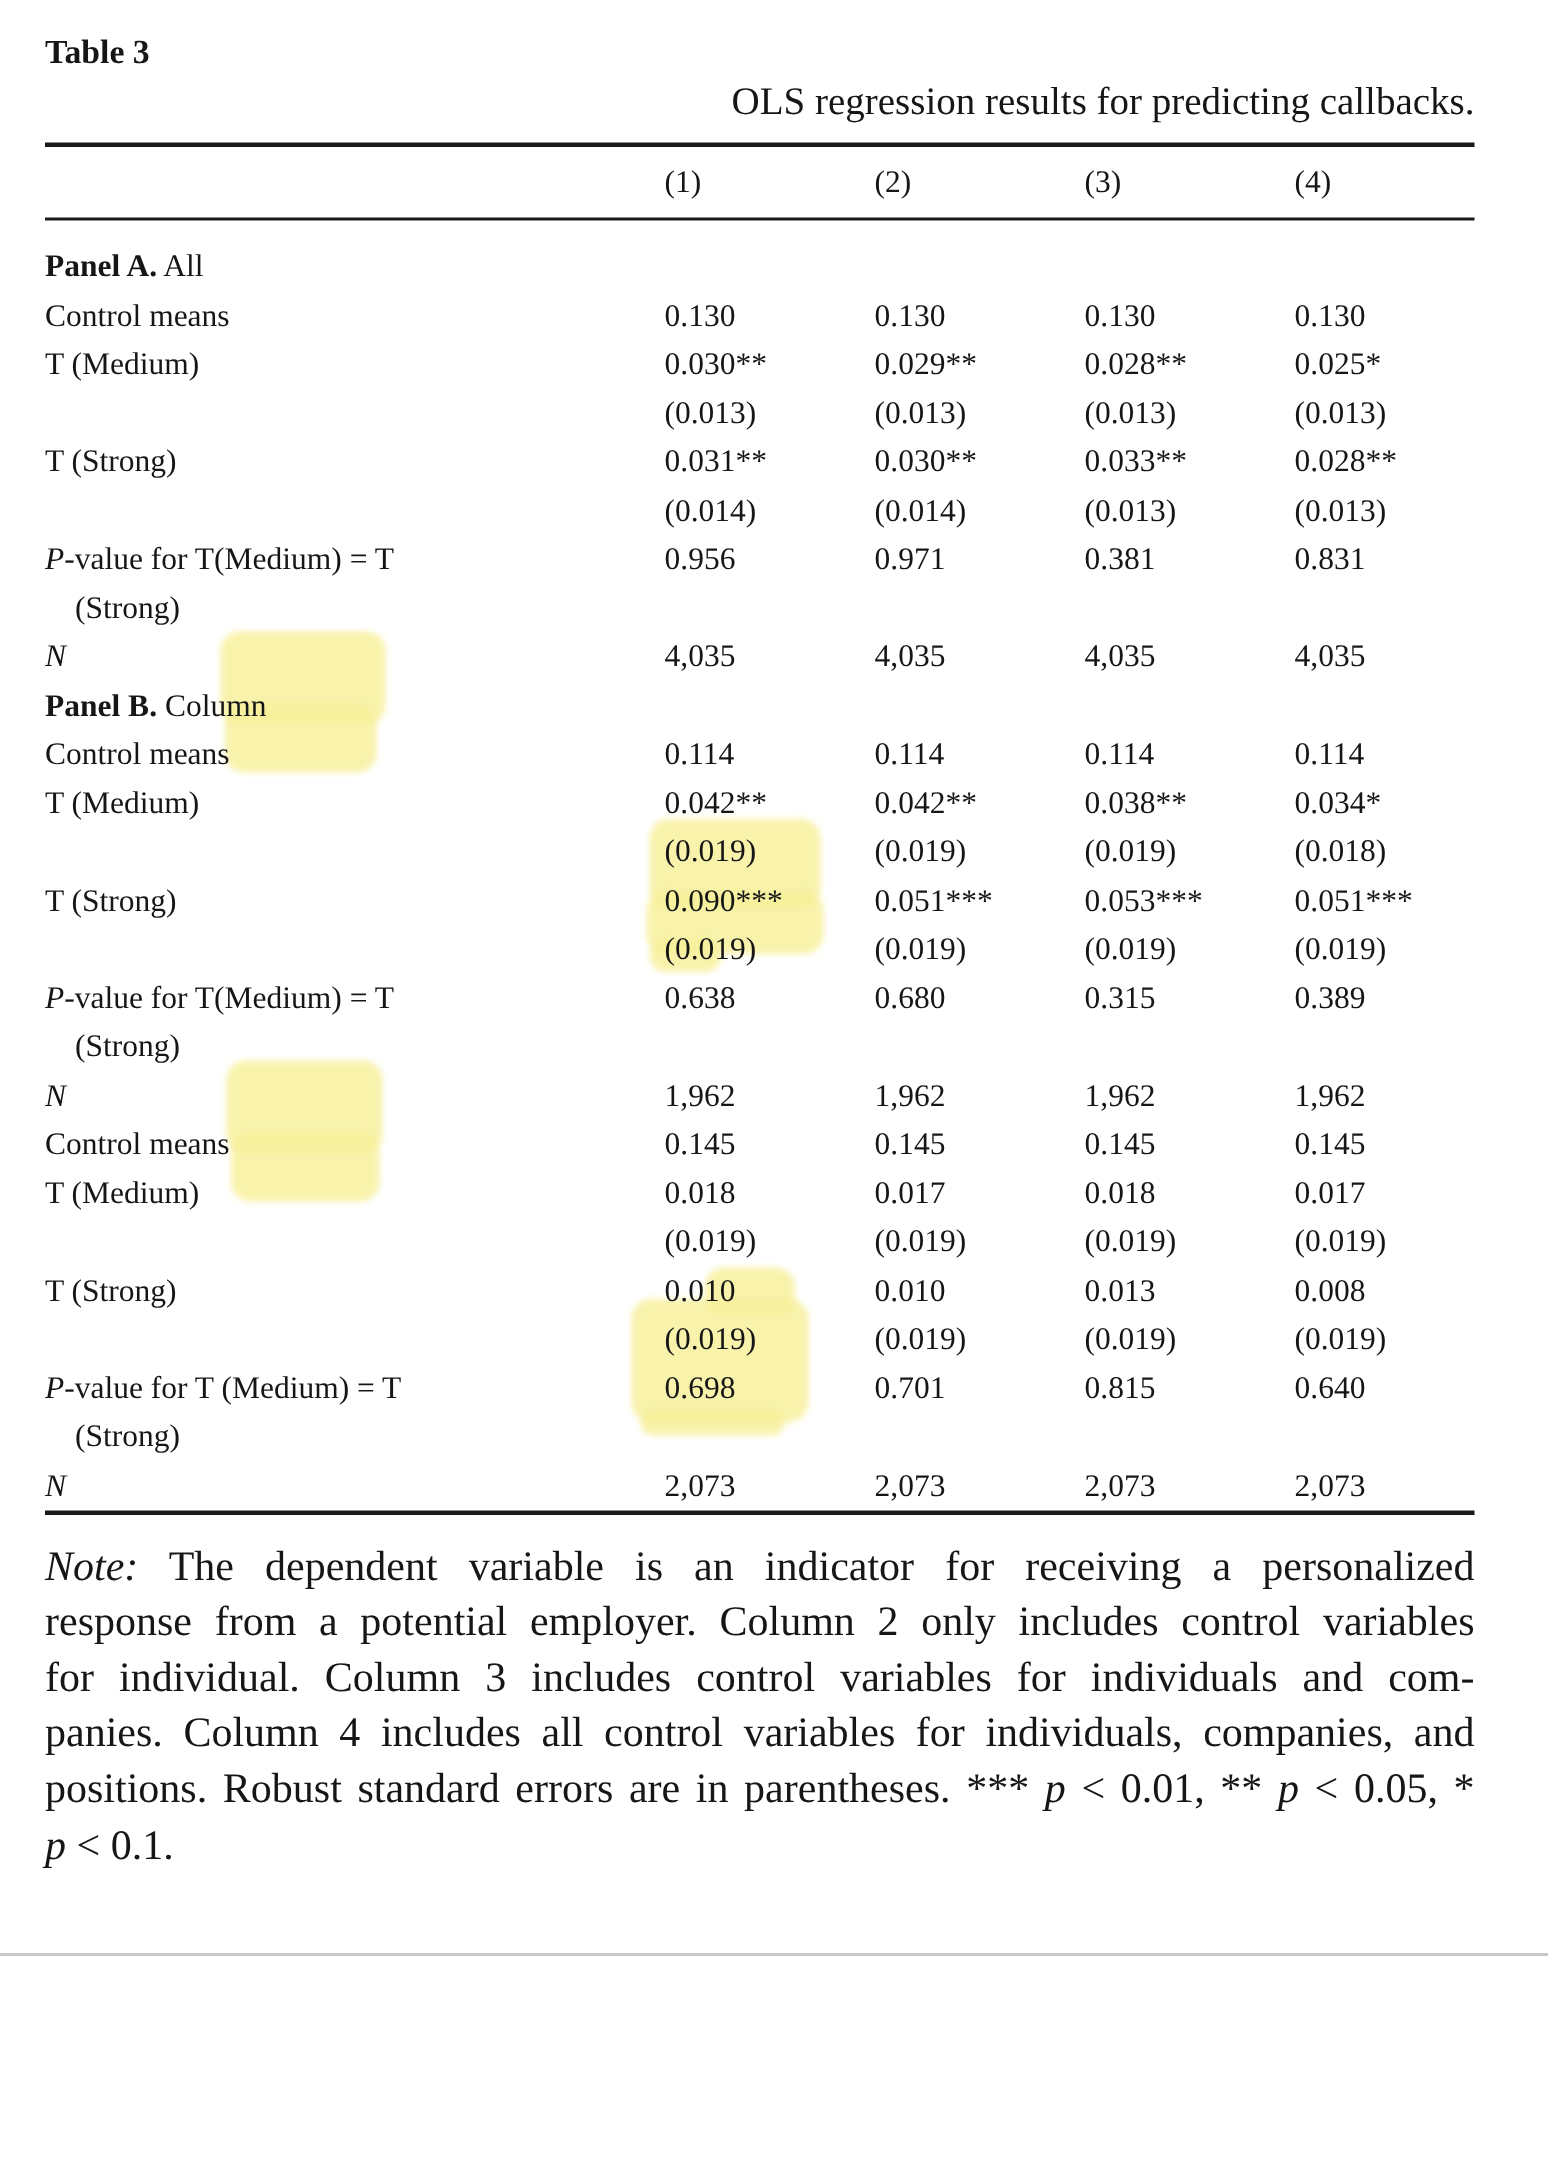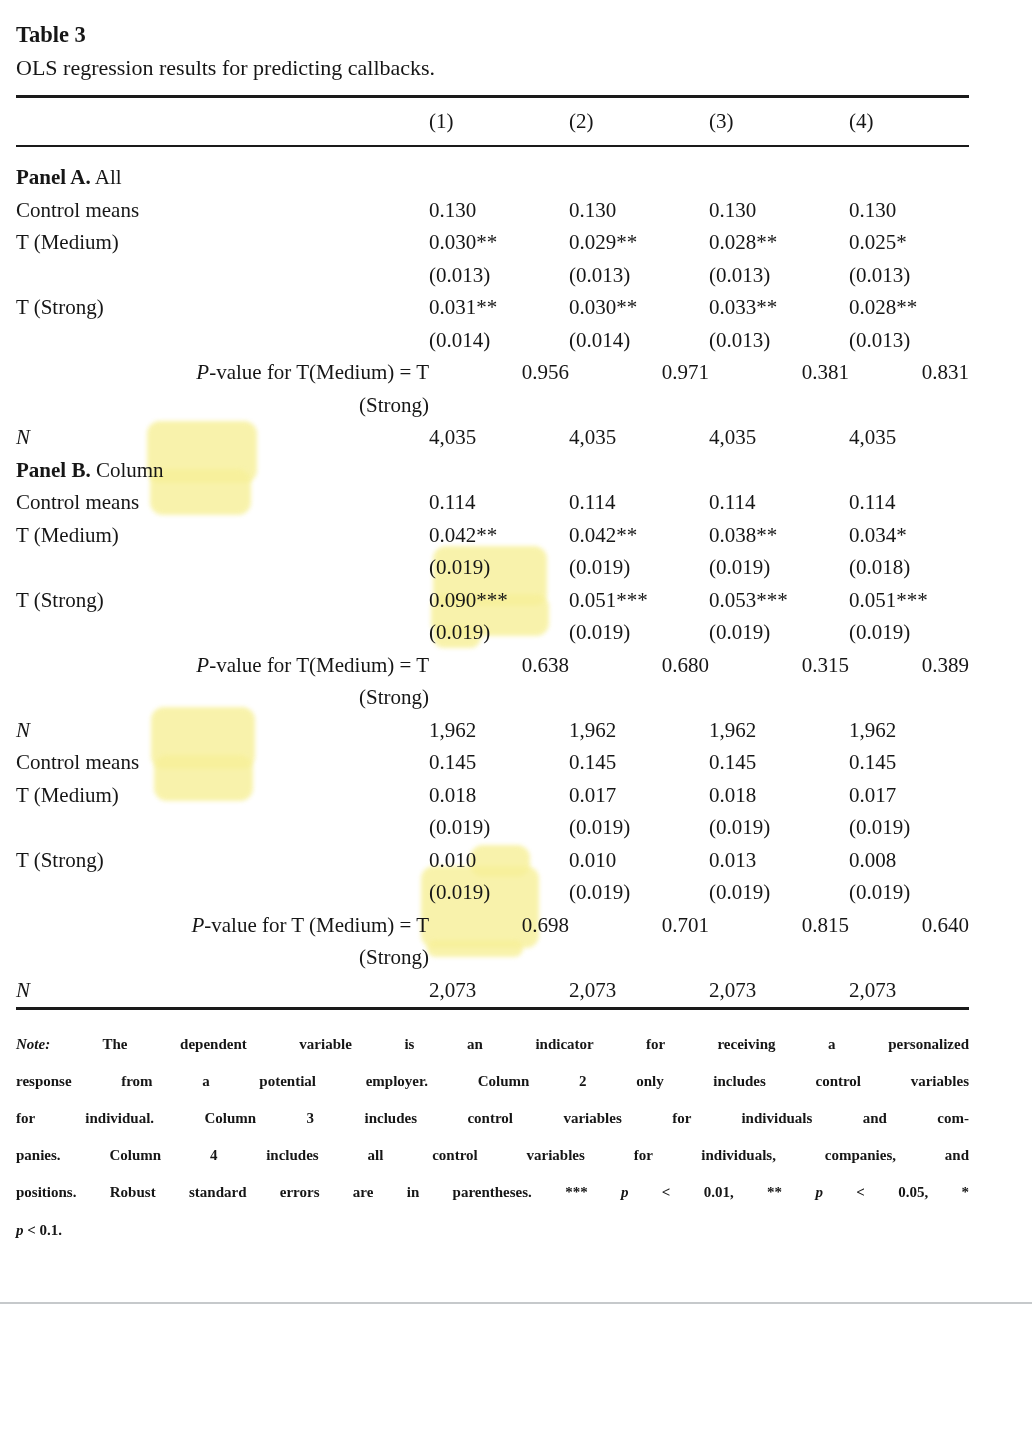--- a/index.html
+++ b/index.html
@@ -14,41 +14,41 @@
   .hl2a{left:433px;top:546px;width:114px;height:60px;}
   .hl2b{left:431px;top:594px;width:118px;height:42px;}
   .hl2c{left:433px;top:626px;width:48px;height:22px;}
   .hl3a{left:151px;top:707px;width:104px;height:62px;}
   .hl3b{left:154px;top:755px;width:99px;height:46px;}
   .hl4a{left:470px;top:845px;width:60px;height:32px;}
   .hl4b{left:421px;top:866px;width:118px;height:82px;}
   .hl4c{left:427px;top:940px;width:96px;height:17px;}
 
   
-  .content{position:absolute;left:16px;top:0;width:953px;z-index:1;}
+  .content{position:absolute;left:30px;top:0;width:953px;z-index:1;}
   .tbl-title{font-size:22.5px;font-weight:bold;line-height:26px;padding-top:22px;}
-  .tbl-caption{font-size:22px;line-height:26px;margin-top:7px;}
+  .tbl-caption{font-size:26px;line-height:26px;margin-top:7px;text-align:right;}
   .rule{height:2.5px;background:#1a1a1a;}
   .rule-top{margin-top:14px;}
   .thead{height:47px;display:grid;grid-template-columns:413px 140px 140px 140px 120px;
          align-items:center;font-size:21px;}
   table.body{width:953px;table-layout:fixed;border-collapse:collapse;margin-top:14px;
              font-size:21px;}
   table.body td{padding:0;height:32.5px;line-height:32.5px;vertical-align:top;
                 white-space:nowrap;overflow:visible;}
   td.l{padding-left:23px;margin-left:42px;}
   td.it{font-style:italic;}
-  tr.pv td{height:65px;text-align:right;}
+  tr.pv td{height:65px;}
   .pl2{padding-left:20px;line-height:32.5px;}
   .pl1{line-height:32.5px;}
   .pl1 i{font-style:italic;}
   b.pn{font-weight:bold;}
   .rule-bottom{margin-top:1px;}
 
-  .note{width:953px;margin-top:16px;font-size:15px;line-height:37.2px;font-weight:bold;}
+  .note{width:953px;margin-top:16px;font-size:28px;line-height:37.2px;}
   .note-line{text-align:justify;text-align-last:justify;white-space:normal;}
   .note-line.last{text-align-last:left;}
   .it{font-style:italic;}
 
   
   .bottom-divider{position:absolute;left:0;top:1302px;width:1032px;height:2px;
                   background:#c6c9cb;z-index:2;}
   .toolbar{position:absolute;left:0;top:1304px;width:1032px;height:144px;z-index:2;background:#fff;}
 </style>
 </head>

